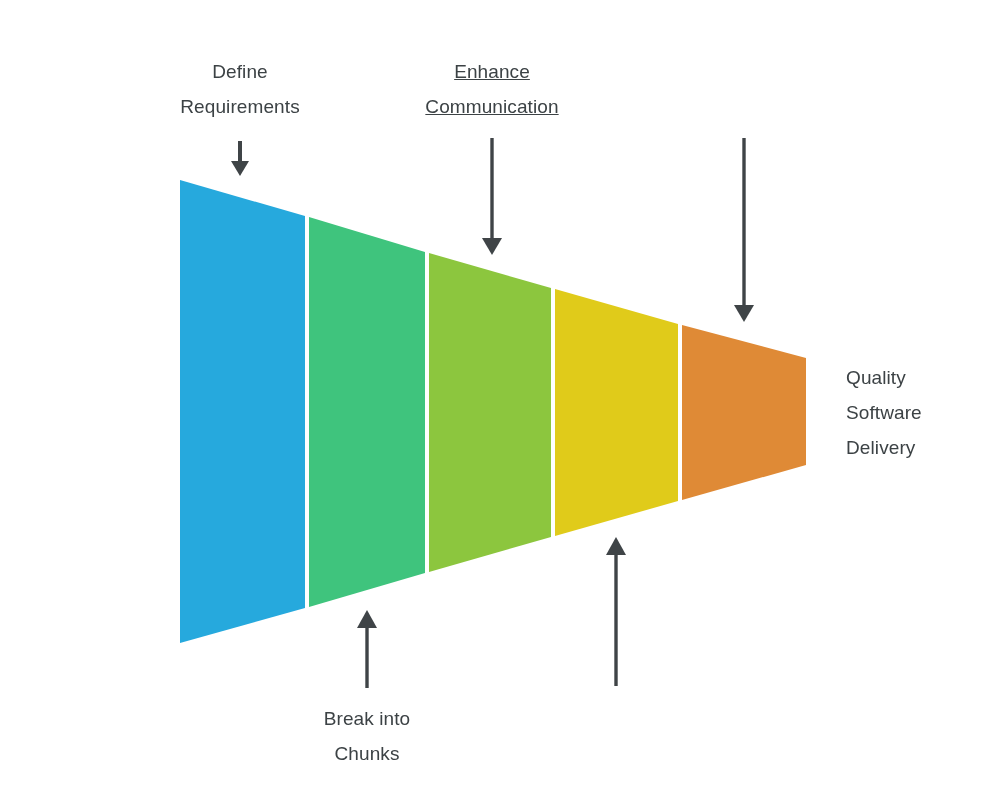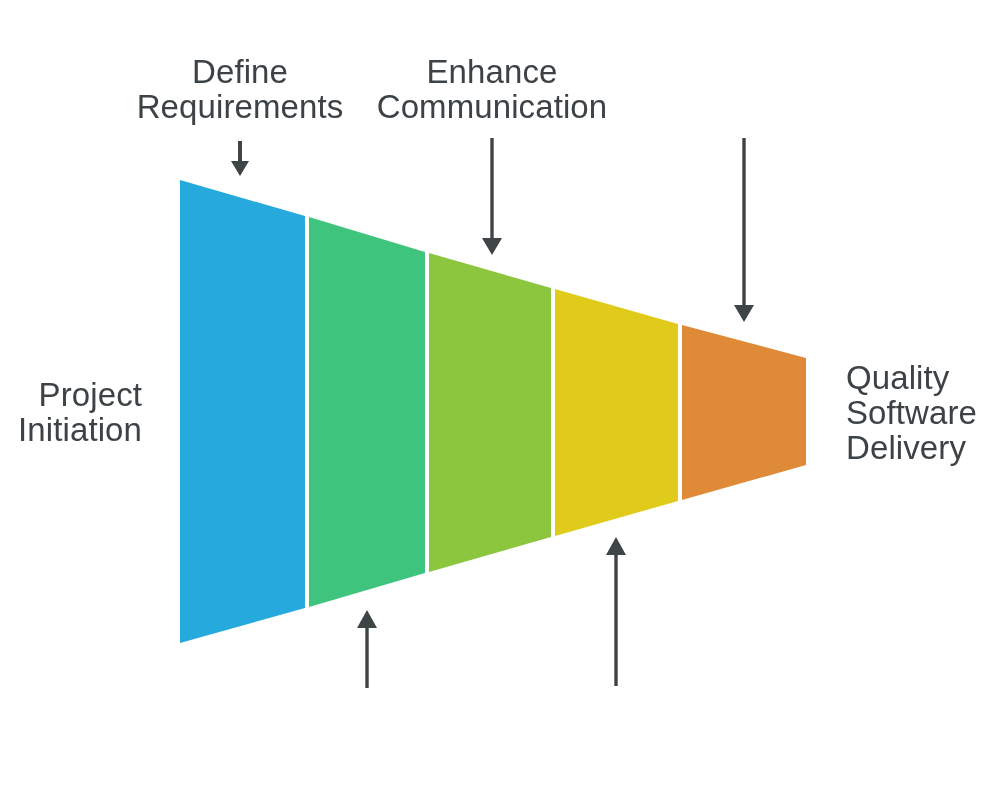--- a/index.html
+++ b/index.html
@@ -22,32 +22,32 @@
   #funnel-svg {
     position: absolute;
     left: 0;
     top: 0;
     width: 1008px;
     height: 806px;
   }
   .label {
     position: absolute;
     color: #3c4245;
-    font-size: 33px;
+    font-size: 19px;
     line-height: 35px;
     white-space: pre-line;
     letter-spacing: 0.1px;
   }
   .label.center { text-align: center; }
   .label.right  { text-align: right; }
   .label.left   { text-align: left; }
 
   
   #label-define-requirements { left: 118px;  top: 54px;  width: 244px; }
-  #label-enhance-communication { left: 370px; top: 54px; width: 244px; }
+  #label-enhance-communication { left: 370px; top: 54px; width: 244px; text-decoration: underline; }
   #label-plan-for-change     { left: 618px;  top: 54px;  width: 244px; }
 
   
   #label-project-initiation  { left: 0px;    top: 377px; width: 142px; }
   #label-quality-delivery    { left: 846px;  top: 360px; width: 160px; }
 
   
   #label-break-into-chunks   { left: 245px;  top: 701px; width: 244px; }
   #label-automate-testing    { left: 494px;  top: 701px; width: 244px; }
 </style>
@@ -91,22 +91,22 @@
     </g>
   </svg>
 
   <div class="label center" id="label-define-requirements">Define
 Requirements</div>
 
   <div class="label center" id="label-enhance-communication">Enhance
 Communication</div>
 
 
-  <div class="label right" id="label-project-initiation">Project
-Initiation</div>
 
   <div class="label left" id="label-quality-delivery">Quality
 Software
 Delivery</div>
 
+  <div class="label center" id="label-break-into-chunks">Break into
+Chunks</div>
 
 
 </div>
 
 </body></html>

